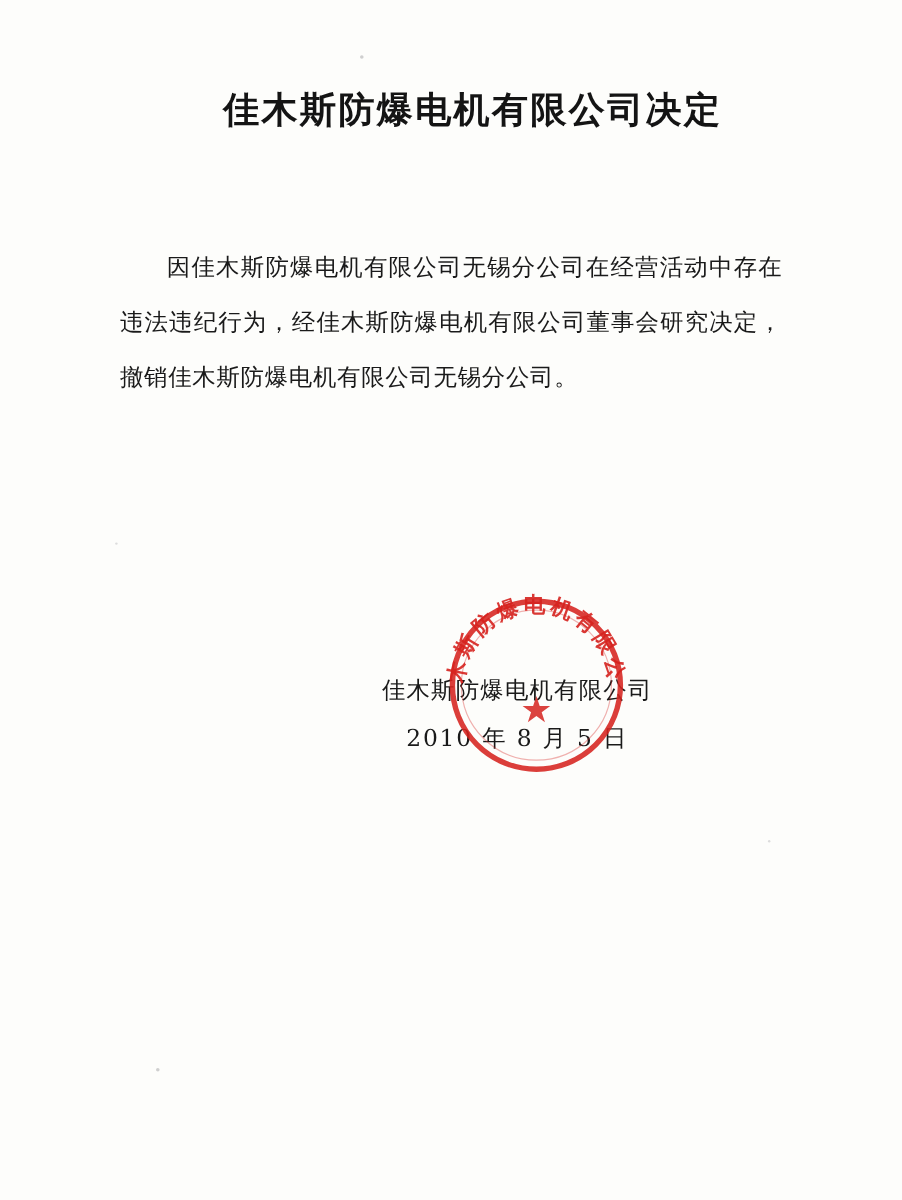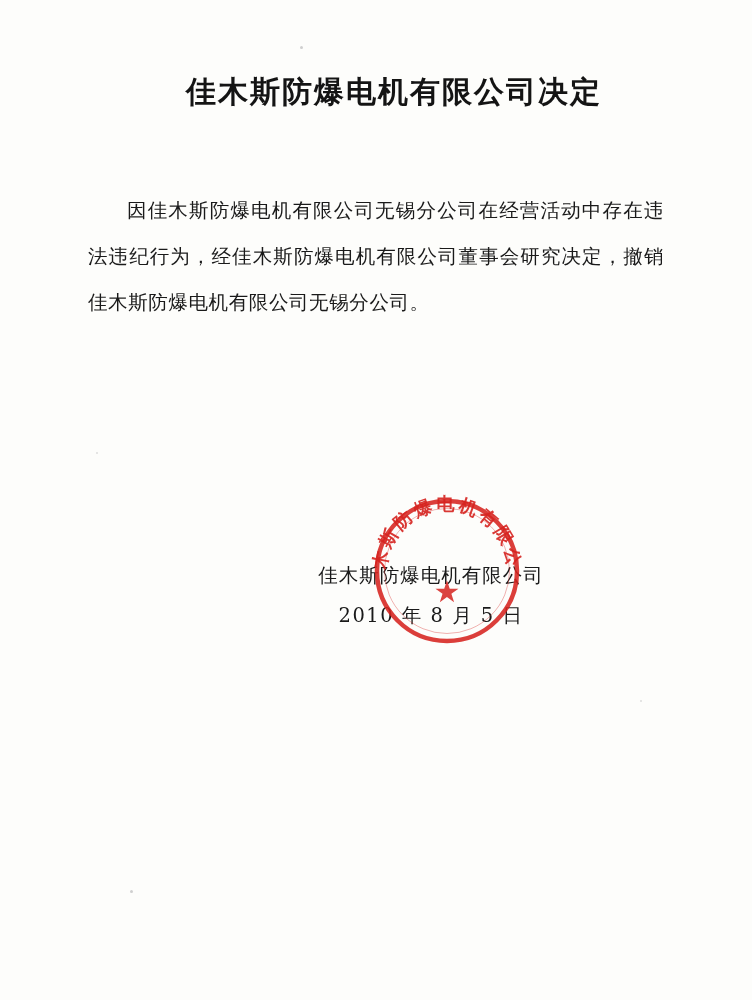--- a/index.html
+++ b/index.html
@@ -54,21 +54,21 @@
     top: 188px;
     width: 576px;
     font-size: 19.5px;
     line-height: 46px;
     text-align: justify;
     text-justify: inter-ideograph;
     letter-spacing: 0.6px;
     color: #1a1a1a;
   }
   .body-text p {
-    margin: 0;
+    margin: 12px;
     text-indent: 2em;
   }
 
   .signature-block {
     position: absolute;
     left: 0;
     right: 0;
     top: 556px;
     text-align: center;
     padding-left: 110px;

